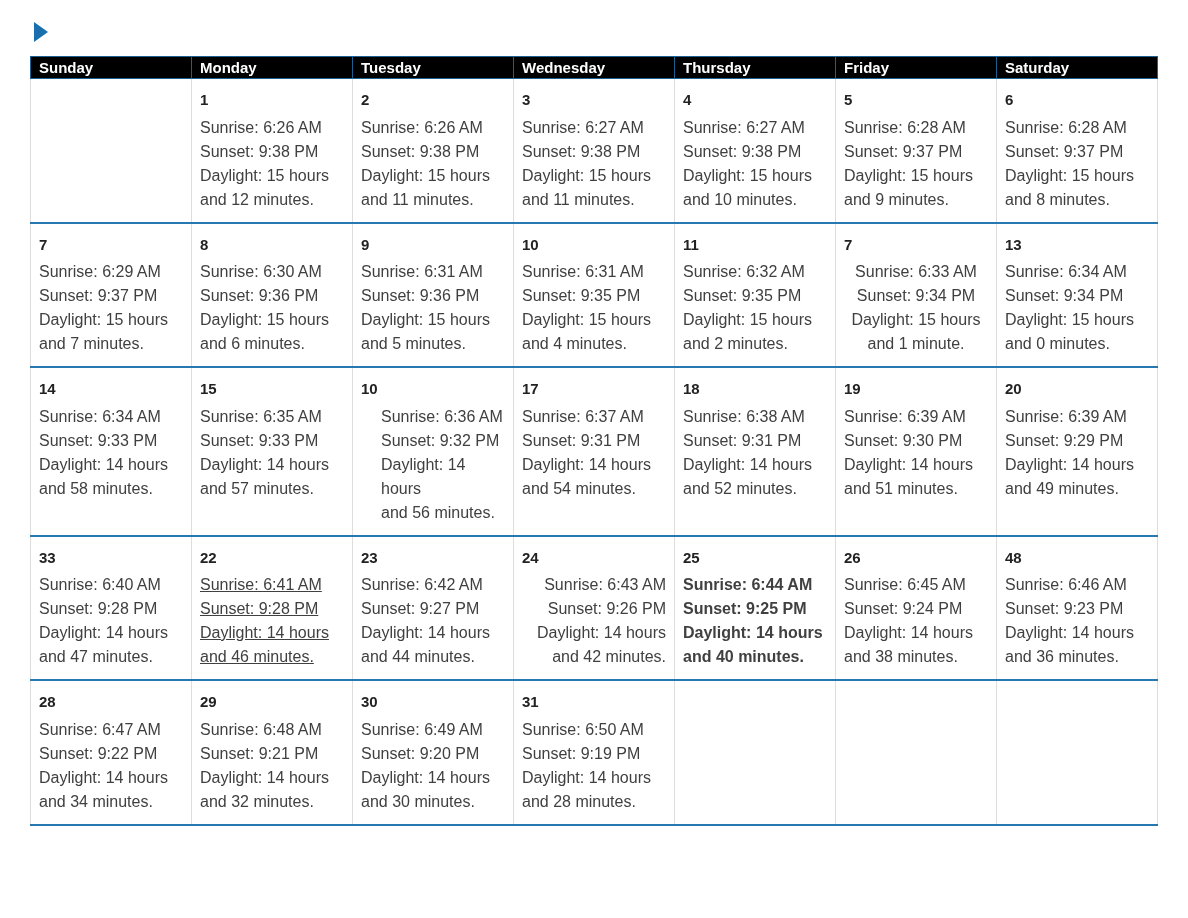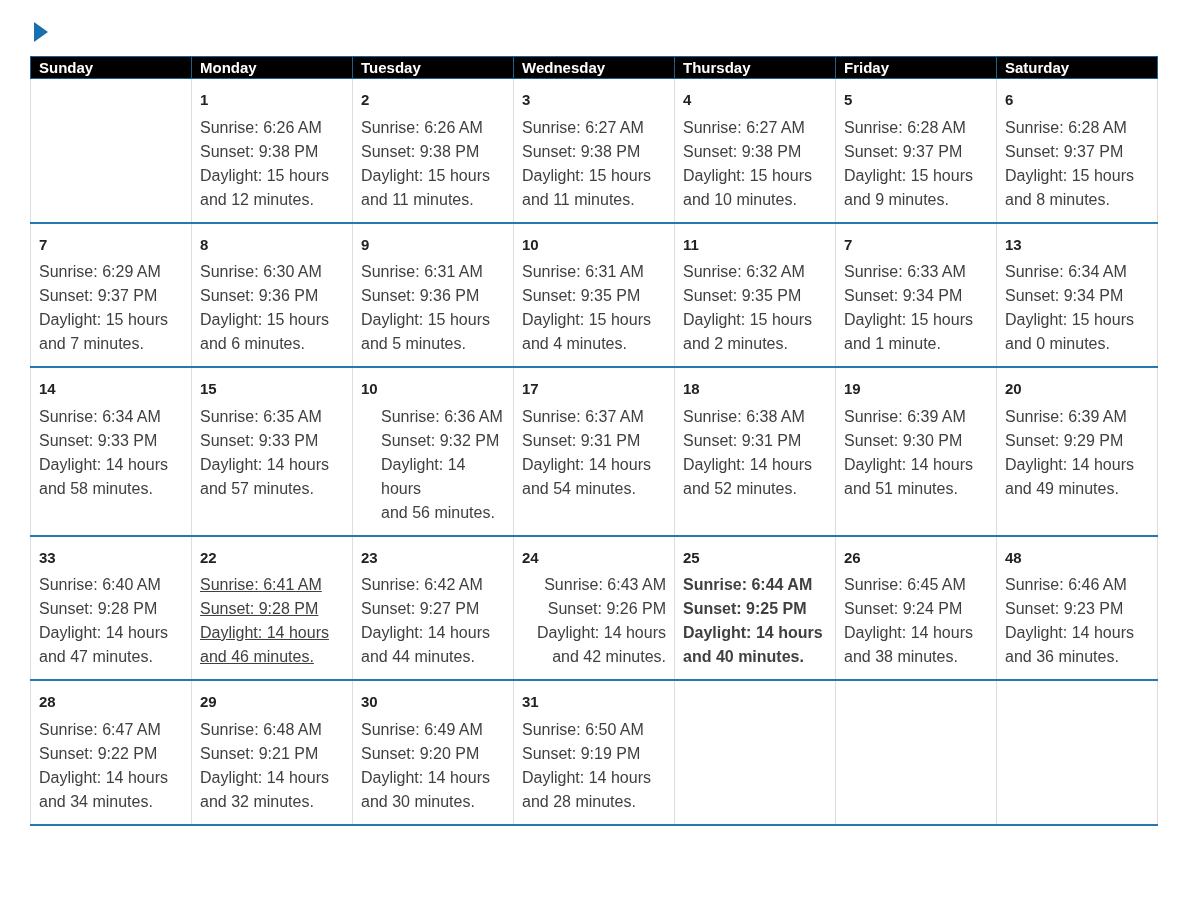--- a/index.html
+++ b/index.html
@@ -204,21 +204,21 @@
         </td>
         <td>
           <span class="day-num">11</span>
           <div class="day-info" style="white-space: pre-line;">Sunrise: 6:32 AM
 Sunset: 9:35 PM
 Daylight: 15 hours
 and 2 minutes.</div>
         </td>
         <td>
           <span class="day-num">7</span>
-          <div class="day-info" style="white-space: pre-line;">Sunrise: 6:33 AM
+          <div class="day-info" style="white-space: pre-line; text-align: center;">Sunrise: 6:33 AM
 Sunset: 9:34 PM
 Daylight: 15 hours
 and 1 minute.</div>
         </td>
         <td>
           <span class="day-num">13</span>
           <div class="day-info" style="white-space: pre-line;">Sunrise: 6:34 AM
 Sunset: 9:34 PM
 Daylight: 15 hours
 and 0 minutes.</div>

